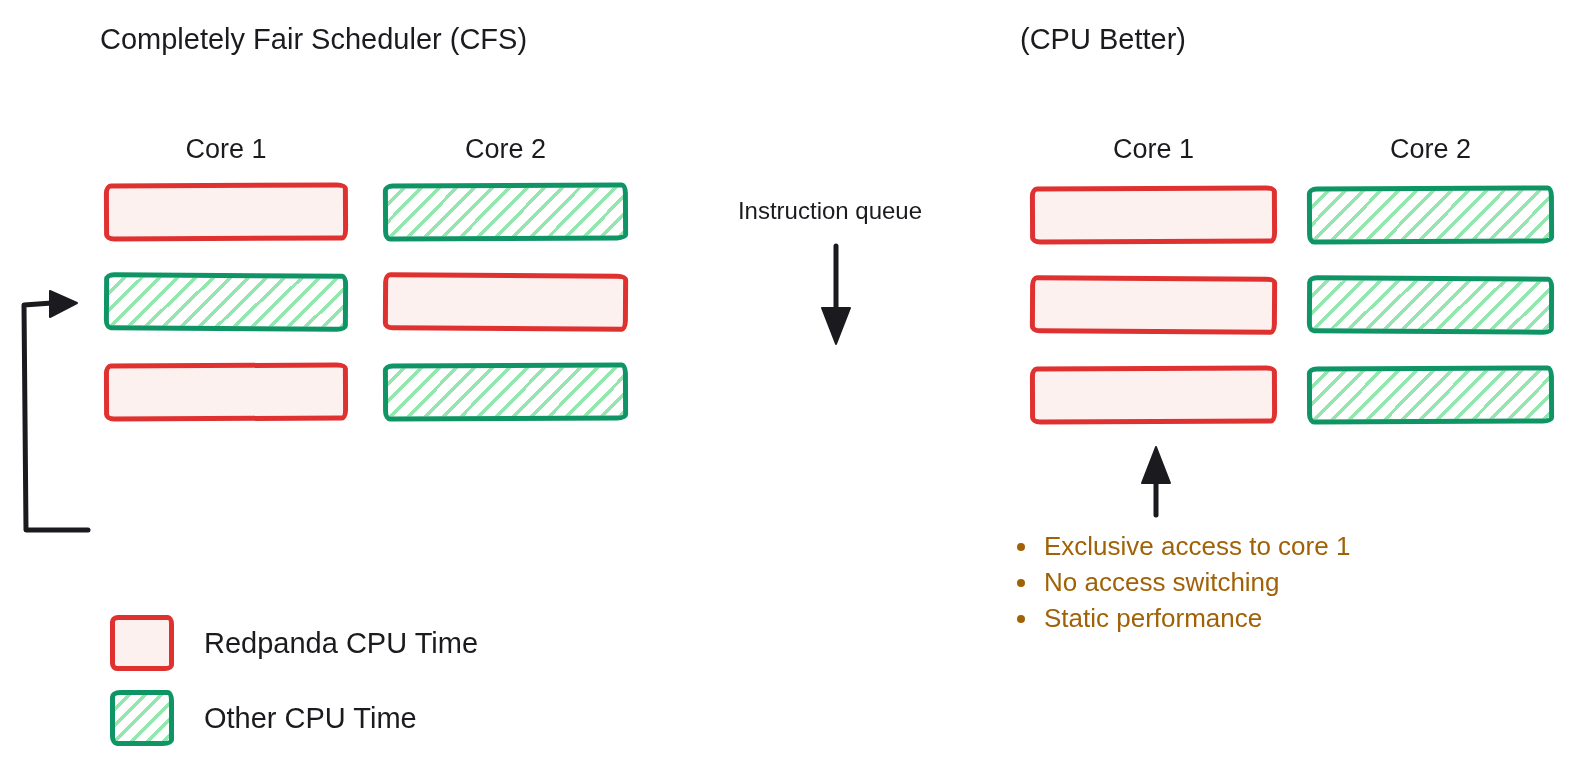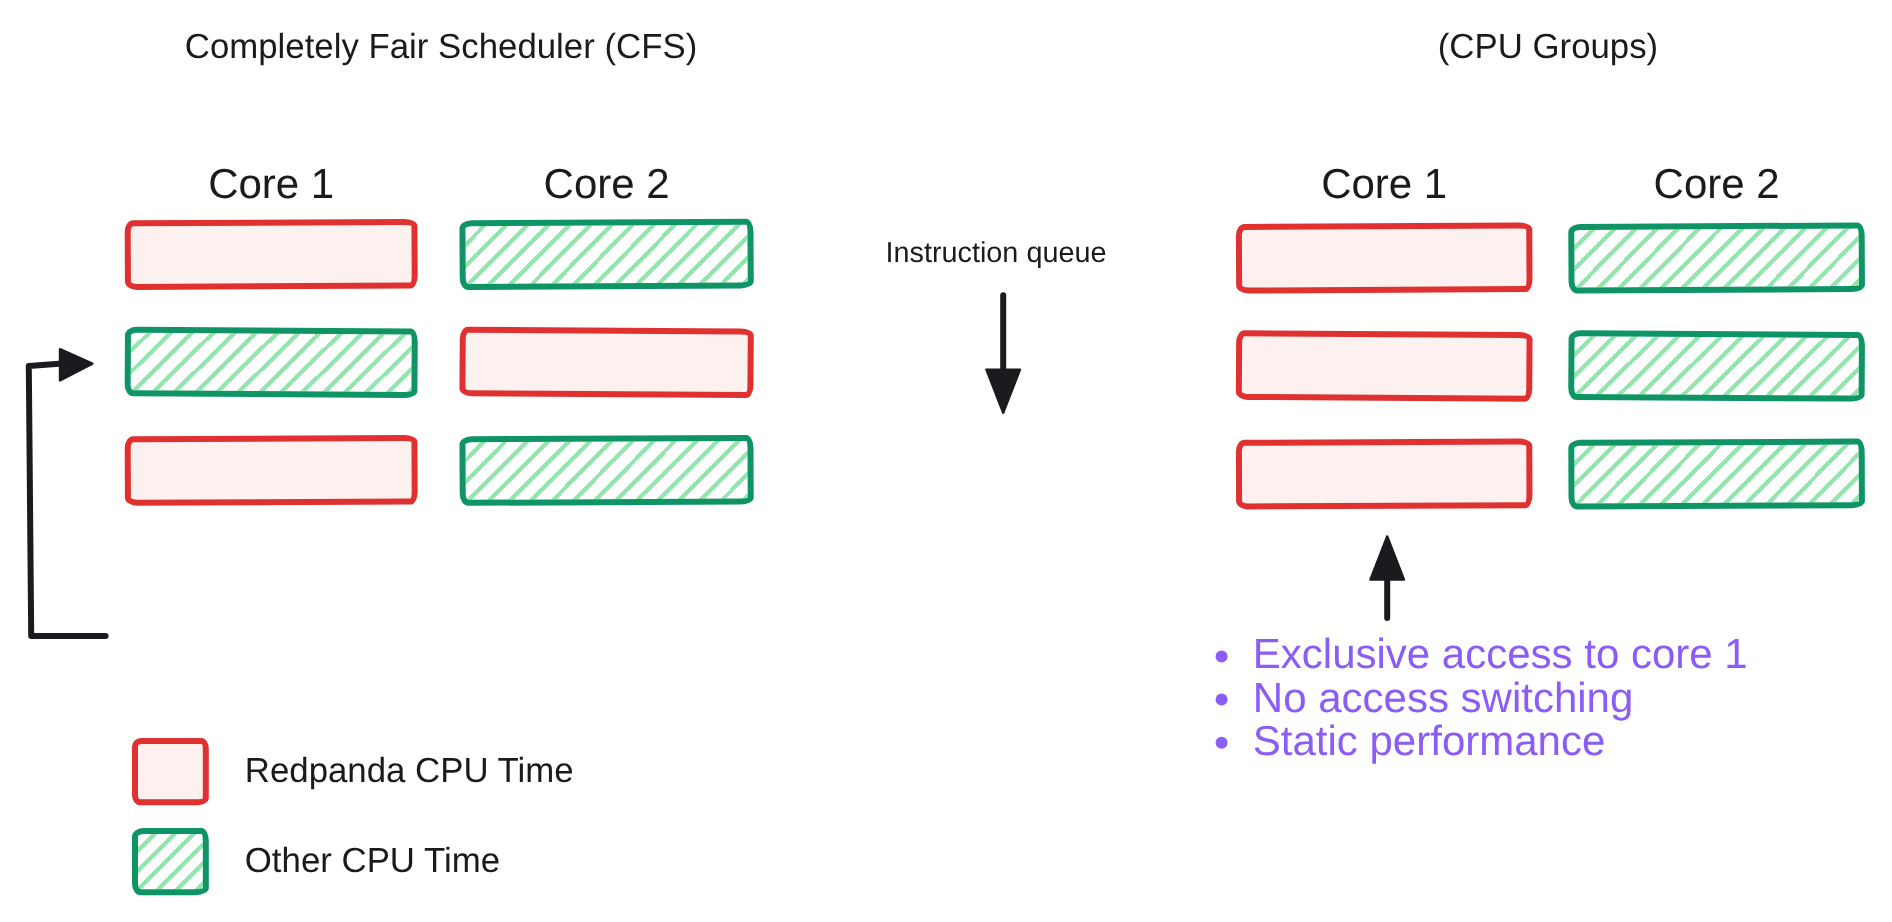--- a/index.html
+++ b/index.html
@@ -14,26 +14,26 @@
     width: 1577px;
     height: 768px;
     background: #ffffff;
     overflow: hidden;
   }
   .abs { position: absolute; }
 
   .panel-title {
     font-size: 29px;
     line-height: 35px;
-    text-align: center;
+    text-align: left;
     color: #1b1b1f;
     white-space: nowrap;
   }
   .core-label {
-    font-size: 35px;
+    font-size: 27px;
     text-align: center;
     color: #1b1b1f;
     white-space: nowrap;
   }
 
   .core-column {
     display: flex;
     flex-direction: column;
     gap: 32px;
   }
@@ -61,23 +61,23 @@
 
   .queue-label {
     font-size: 24px;
     text-align: center;
     white-space: nowrap;
   }
 
   .bullet-list {
     margin: 0;
     padding: 0 0 0 28px;
-    font-size: 35px;
+    font-size: 26px;
     line-height: 36px;
-    color: #8b5cf6;
+    color: #a16207;
   }
   .bullet-list li { padding-left: 4px; }
 
   .context-label {
     font-size: 29px;
     white-space: nowrap;
   }
 
   .legend-row {
     position: absolute;
@@ -140,21 +140,21 @@
     <div class="legend-label">Redpanda CPU Time</div>
   </div>
 
   <div class="abs queue-label" style="left:700px; top:197px; width:260px;">Instruction queue</div>
   <svg class="abs arrow" style="left:818px; top:246px;" width="36" height="100" viewBox="0 0 36 100">
     <line x1="18" y1="0" x2="18" y2="68" stroke="#1b1b1f" stroke-width="5" stroke-linecap="round"></line>
     <polygon points="18,98 4,62 32,62" fill="#1b1b1f" stroke="#1b1b1f" stroke-width="2" stroke-linejoin="round"></polygon>
   </svg>
 
   <div class="abs panel-title" style="left:1020px; top:22px; width:540px;">
-    <div>(CPU Groups)</div>
+    <div>(CPU Better)</div>
   </div>
 
   <div class="abs core-label" style="left:1030px; top:134px; width:247px;">Core 1</div>
   <div class="abs core-label" style="left:1307px; top:134px; width:247px;">Core 2</div>
 
   <div class="abs core-column" style="left:1030px; top:186px; width:247px;">
       <div class="slot slot-red"></div>
       <div class="slot slot-red"></div>
       <div class="slot slot-red"></div>
     </div>

